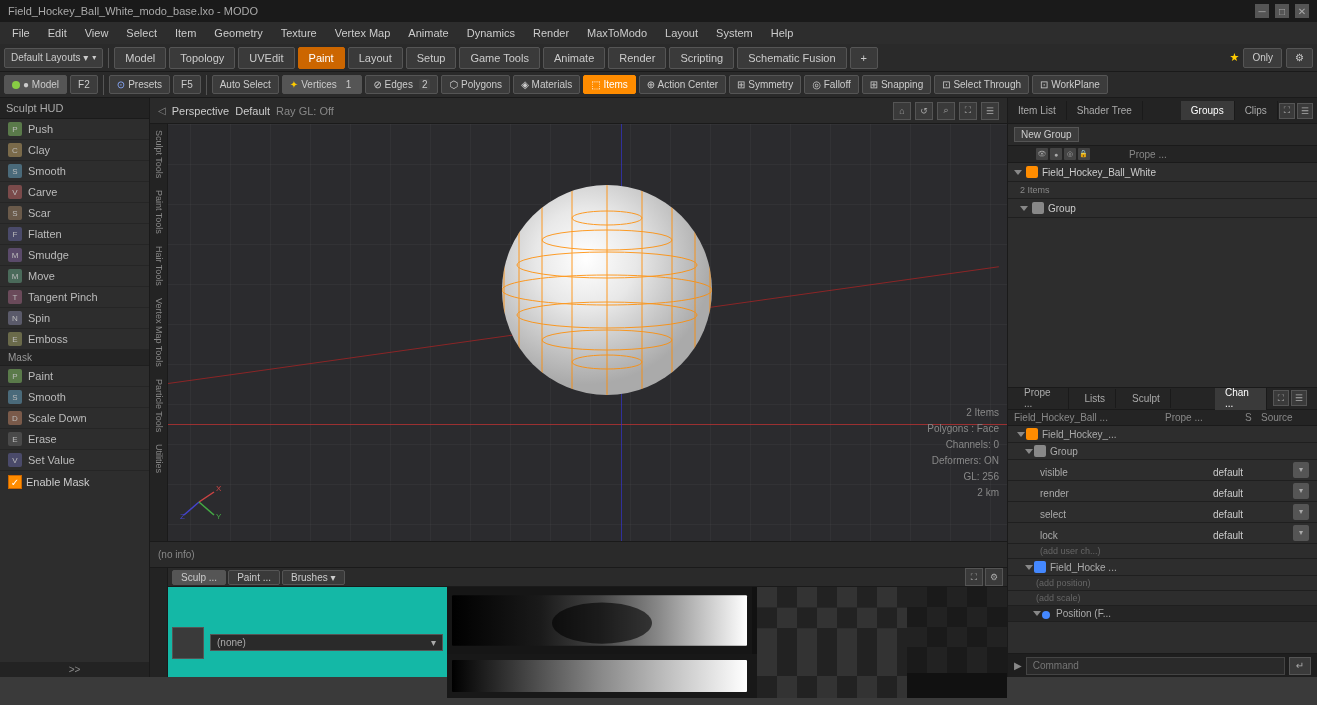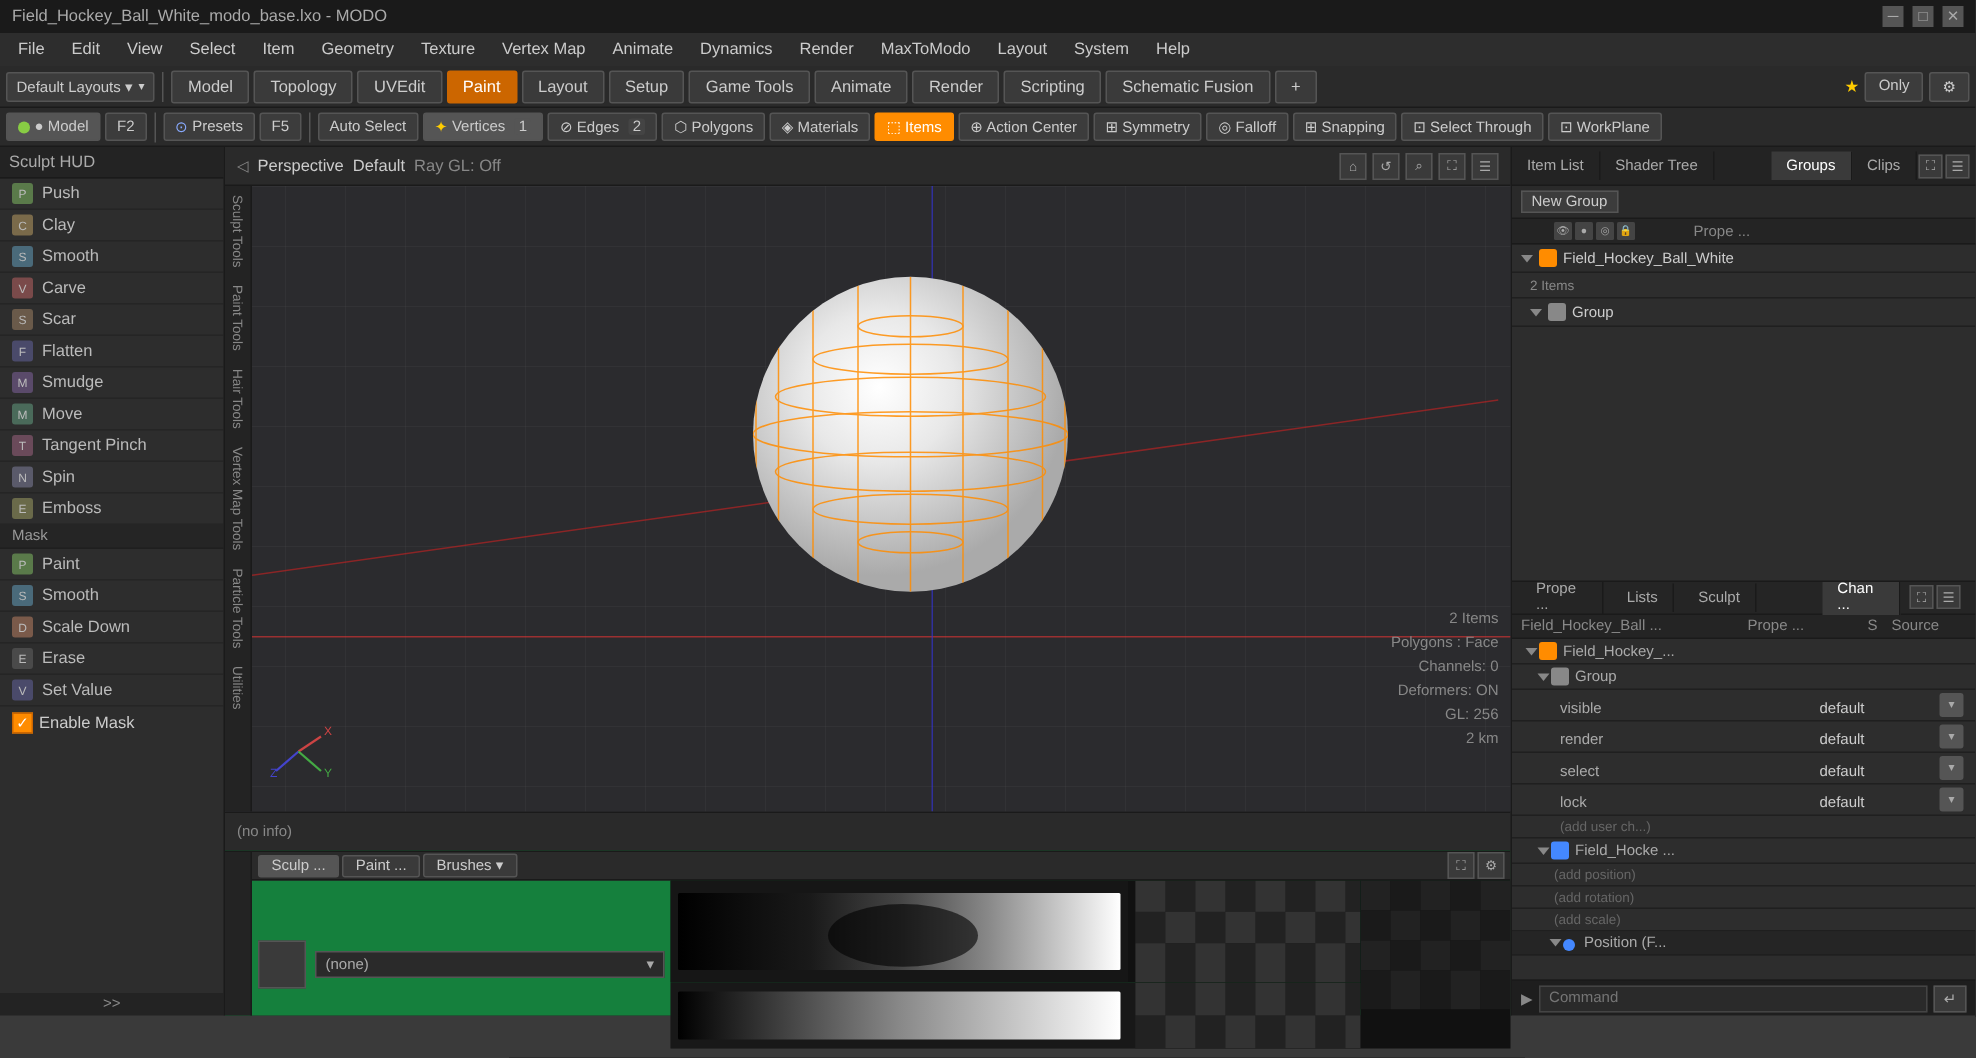--- a/index.html
+++ b/index.html
@@ -59,21 +59,21 @@
     #ball-container { position: absolute; left: 50%; top: 40%; transform: translate(-40%, -50%); }
 
     
     #vp-info { position: absolute; right: 8px; bottom: 40px; text-align: right; font-size: 10px; color: #888; line-height: 1.6; }
     .vp-ctrl-btn { width: 18px; height: 18px; background: #3a3a3a; border: 1px solid #555; color: #aaa; display: flex; align-items: center; justify-content: center; font-size: 9px; cursor: pointer; }
 
     
     #bottom-strip { height: 26px; background: #2a2a2a; display: flex; align-items: center; padding: 0 8px; border-top: 1px solid #1a1a1a; font-size: 10px; color: #888; }
 
     
-    #bottom-panel { height: 110px; background: #15803d; border-top: 1px solid #1a1a1a; display: flex; }
+    #bottom-panel { height: 110px; background: #14b8a6; border-top: 1px solid #1a1a1a; display: flex; }
     #bottom-panel-left { width: 18px; background: #232323; border-right: 1px solid #1a1a1a; }
     #bottom-tabs { height: 24px; background: #2a2a2a; display: flex; align-items: center; padding: 0 4px; gap: 2px; border-bottom: 1px solid #1a1a1a; }
     .btm-tab { background: #3a3a3a; border: 1px solid #555; color: #ccc; font-size: 10px; padding: 1px 8px; cursor: pointer; border-radius: 2px; }
     .btm-tab.active { background: #555; }
     #bottom-content { flex: 1; display: flex; flex-direction: column; }
     #bottom-main { flex: 1; display: flex; }
     #brush-preview { width: 460px; display: flex; flex-direction: column; }
     #brush-preview-top { flex: 1; background: #111; position: relative; overflow: hidden; }
     #brush-preview-bot { height: 44px; background: #181818; position: relative; overflow: hidden; }
     #brush-preview2 { width: 100px; background: #111; }
@@ -662,21 +662,20 @@
 
         <div class="chan-row" style="padding-left:16px;">
           <span class="chan-expand">
               <span class="arrow-down"></span>
             </span>
           <span style="background:#4488ff;width:12px;height:12px;border-radius:2px;display:inline-block;margin-right:4px;"></span>
           <span class="chan-label" style="padding-left:0;">Field_Hocke ...</span>
         </div>
 
         <div class="chan-add" style="padding-left:28px;">(add position)</div>
-        <div class="chan-add" style="padding-left:28px;">(add rotation)</div>
         <div class="chan-add" style="padding-left:28px;">(add scale)</div>
 
         <div class="chan-row" style="padding-left:24px; background:#252525;">
           <span class="chan-expand">
               <span class="arrow-down"></span>
             </span>
           <span class="chan-indicator blue"></span>
           <span class="chan-label" style="padding-left:2px;">Position (F...</span>
         </div>
 

